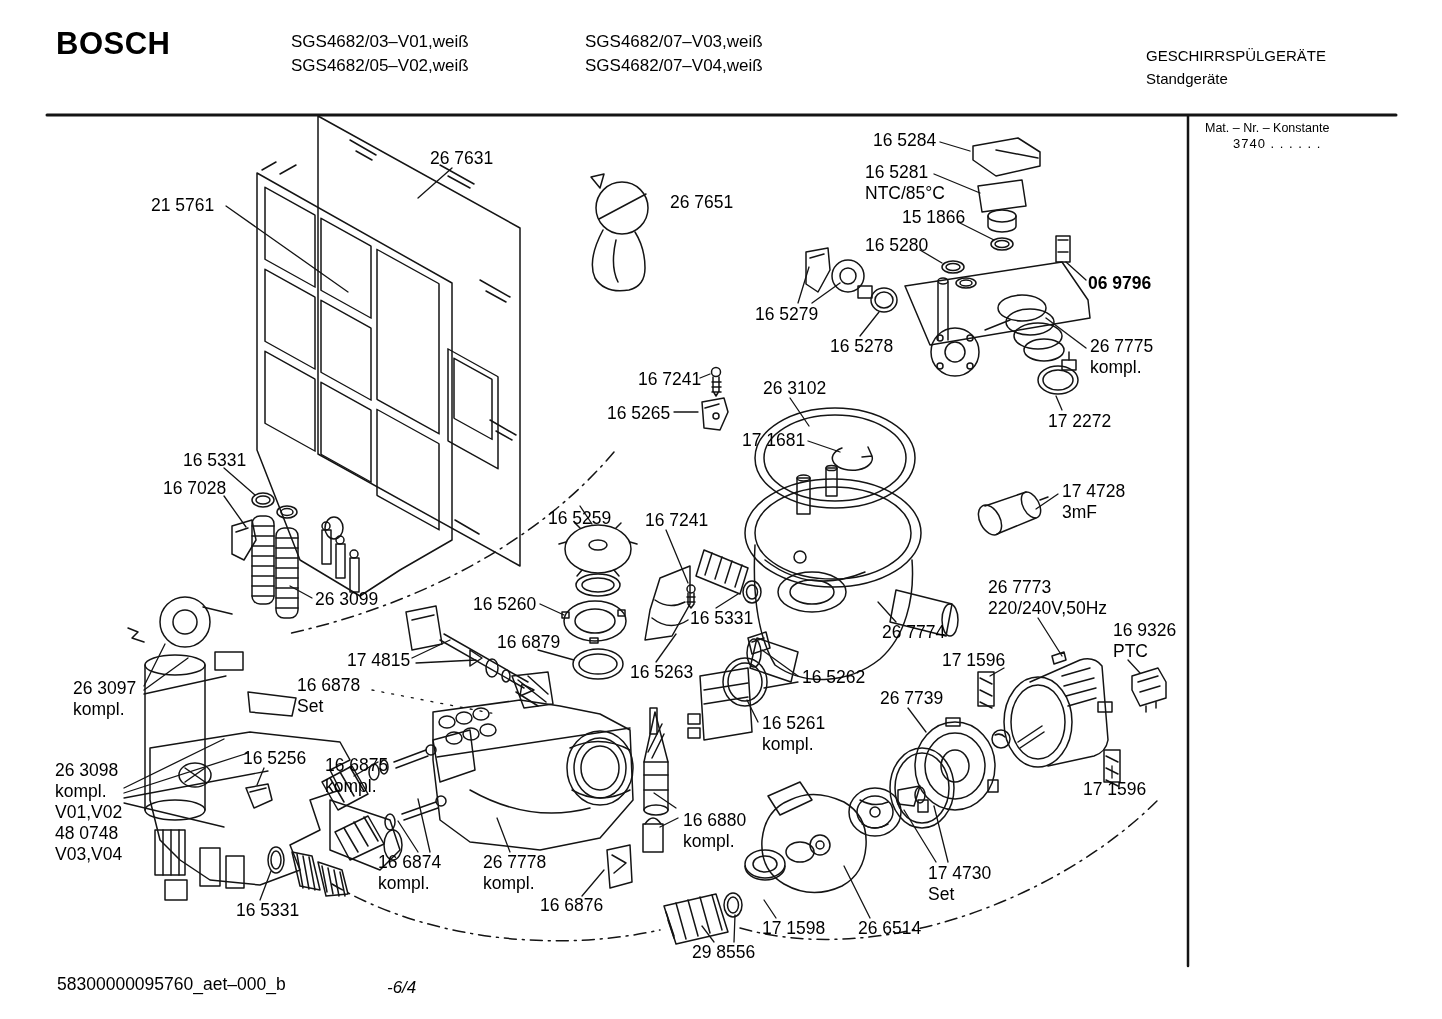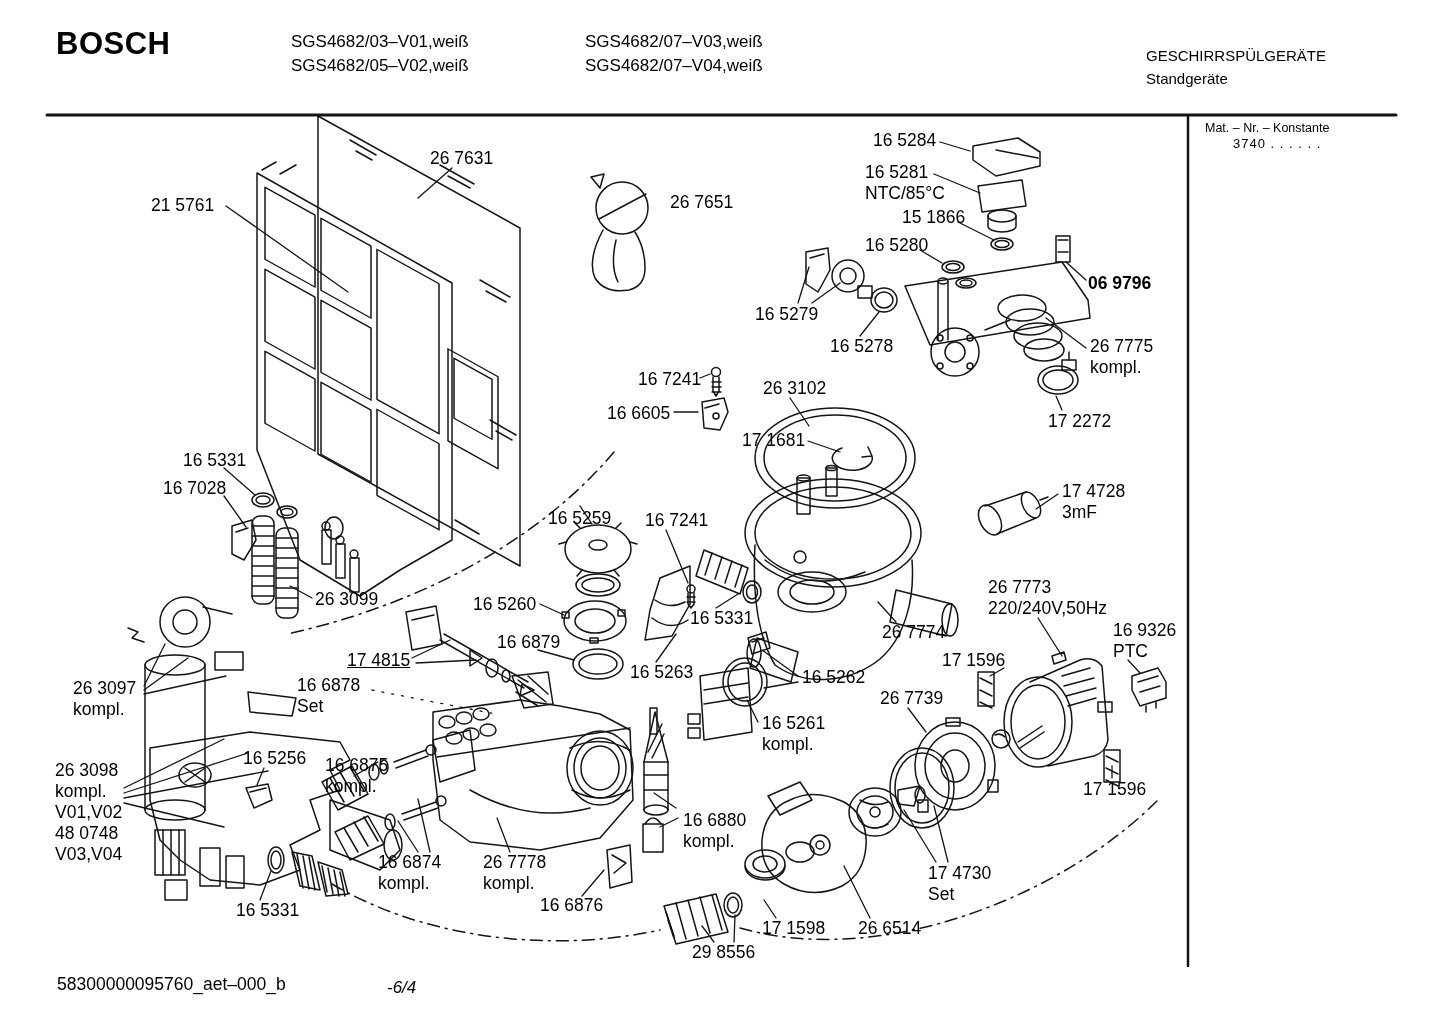--- a/index.html
+++ b/index.html
@@ -473,38 +473,38 @@
       <div class="part-label" style="left: 902px; top: 207px;">15 1866</div>
       <div class="part-label" style="left: 865px; top: 235px;">16 5280</div>
       <div class="part-label" style="left: 1088px; top: 273px; font-weight: bold;">06 9796</div>
       <div class="part-label" style="left: 755px; top: 304px;">16 5279</div>
       <div class="part-label" style="left: 830px; top: 336px;">16 5278</div>
       <div class="part-label" style="left: 1090px; top: 336px;">26 7775
 kompl.</div>
       <div class="part-label" style="left: 1048px; top: 411px;">17 2272</div>
       <div class="part-label" style="left: 638px; top: 369px;">16 7241</div>
       <div class="part-label" style="left: 763px; top: 378px;">26 3102</div>
-      <div class="part-label" style="left: 607px; top: 403px;">16 6605</div>
+      <div class="part-label" style="left: 607px; top: 403px;">16 5265</div>
       <div class="part-label" style="left: 742px; top: 430px;">17 1681</div>
       <div class="part-label" style="left: 183px; top: 450px;">16 5331</div>
       <div class="part-label" style="left: 163px; top: 478px;">16 7028</div>
       <div class="part-label" style="left: 1062px; top: 481px;">17 4728
 3mF</div>
       <div class="part-label" style="left: 548px; top: 508px;">16 5259</div>
       <div class="part-label" style="left: 645px; top: 510px;">16 7241</div>
       <div class="part-label" style="left: 315px; top: 589px;">26 3099</div>
       <div class="part-label" style="left: 473px; top: 594px;">16 5260</div>
       <div class="part-label" style="left: 988px; top: 577px;">26 7773
 220/240V,50Hz</div>
       <div class="part-label" style="left: 1113px; top: 620px;">16 9326
 PTC</div>
       <div class="part-label" style="left: 882px; top: 622px;">26 7774</div>
       <div class="part-label" style="left: 690px; top: 608px;">16 5331</div>
       <div class="part-label" style="left: 497px; top: 632px;">16 6879</div>
-      <div class="part-label" style="left: 347px; top: 650px; text-decoration: underline;">17 4815</div>
+      <div class="part-label" style="left: 347px; top: 650px;">17 4815</div>
       <div class="part-label" style="left: 630px; top: 662px;">16 5263</div>
       <div class="part-label" style="left: 802px; top: 667px;">16 5262</div>
       <div class="part-label" style="left: 297px; top: 675px;">16 6878
 Set</div>
       <div class="part-label" style="left: 880px; top: 688px;">26 7739</div>
       <div class="part-label" style="left: 73px; top: 678px;">26 3097
 kompl.</div>
       <div class="part-label" style="left: 762px; top: 713px;">16 5261
 kompl.</div>
       <div class="part-label" style="left: 325px; top: 755px;">16 6875

